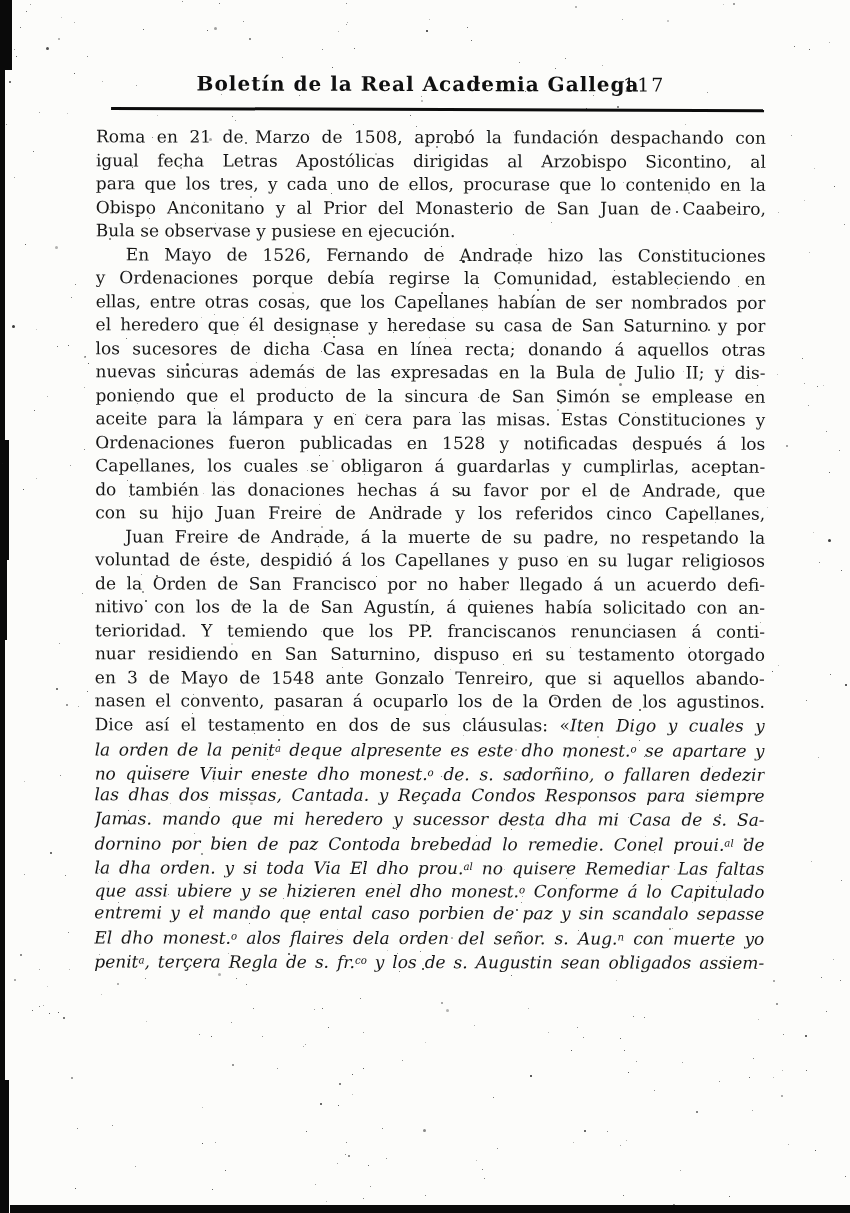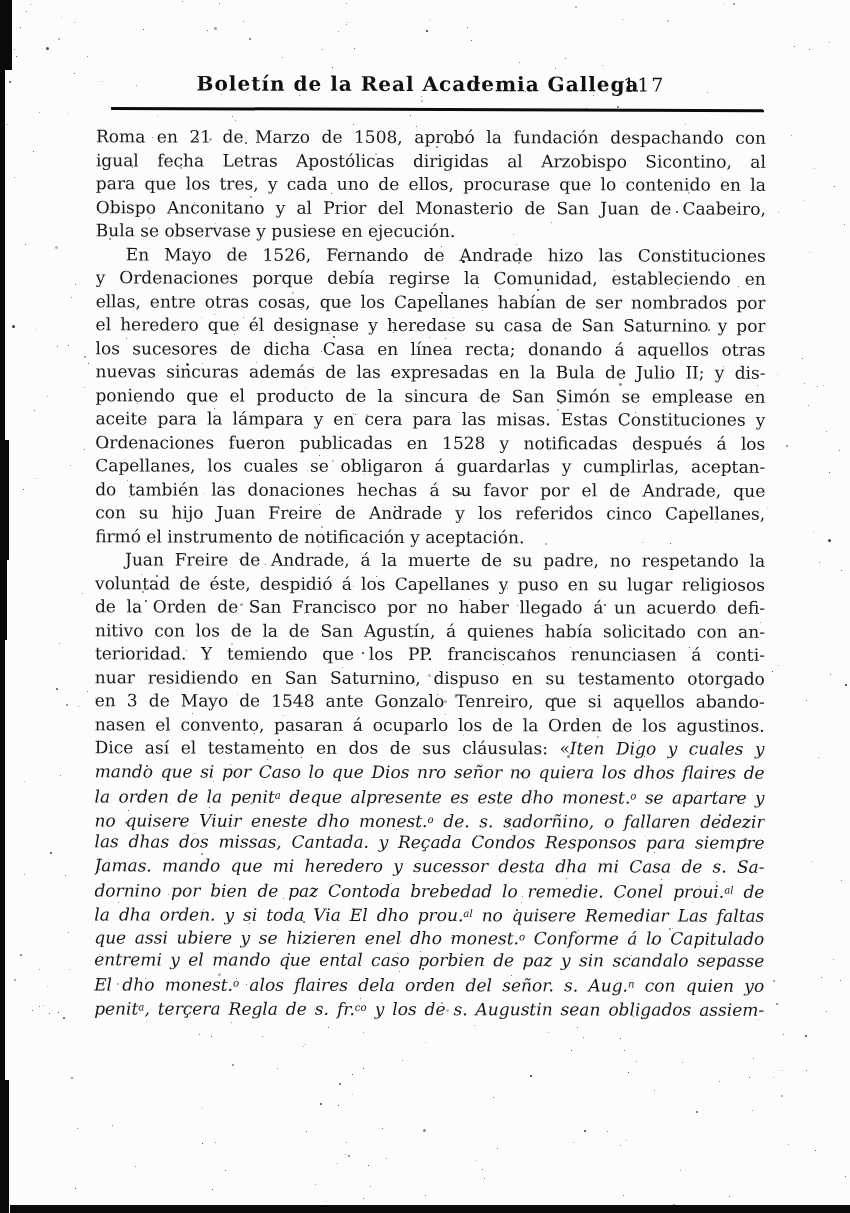--- a/index.html
+++ b/index.html
@@ -95,42 +95,40 @@
           <div class="line"><span>ellas, entre otras cosas, que los Capellanes habían de ser nombrados por</span></div>
           <div class="line"><span>el heredero que él designase y heredase su casa de San Saturnino y por</span></div>
           <div class="line"><span>los sucesores de dicha Casa en línea recta; donando á aquellos otras</span></div>
           <div class="line"><span>nuevas sincuras además de las expresadas en la Bula de Julio II; y dis-</span></div>
           <div class="line"><span>poniendo que el producto de la sincura de San Simón se emplease en</span></div>
           <div class="line"><span>aceite para la lámpara y en cera para las misas. Estas Constituciones y</span></div>
           <div class="line"><span>Ordenaciones fueron publicadas en 1528 y notificadas después á los</span></div>
           <div class="line"><span>Capellanes, los cuales se obligaron á guardarlas y cumplirlas, aceptan-</span></div>
           <div class="line"><span>do también las donaciones hechas á su favor por el de Andrade, que</span></div>
           <div class="line"><span>con su hijo Juan Freire de Andrade y los referidos cinco Capellanes,</span></div>
-          <div class="line noj"><span>firmó el instrumento de notificación y aceptación.</span></div>
         </div>
         <div class="para indent">
           <div class="line"><span>Juan Freire de Andrade, á la muerte de su padre, no respetando la</span></div>
           <div class="line"><span>voluntad de éste, despidió á los Capellanes y puso en su lugar religiosos</span></div>
           <div class="line"><span>de la Orden de San Francisco por no haber llegado á un acuerdo defi-</span></div>
           <div class="line"><span>nitivo con los de la de San Agustín, á quienes había solicitado con an-</span></div>
           <div class="line"><span>terioridad. Y temiendo que los PP. franciscanos renunciasen á conti-</span></div>
           <div class="line"><span>nuar residiendo en San Saturnino, dispuso en su testamento otorgado</span></div>
           <div class="line"><span>en 3 de Mayo de 1548 ante Gonzalo Tenreiro, que si aquellos abando-</span></div>
           <div class="line"><span>nasen el convento, pasaran á ocuparlo los de la Orden de los agustinos.</span></div>
           <div class="line"><span>Dice así el testamento en dos de sus cláusulas: «</span><span class="it">Iten Digo y cuales y</span></div>
-          <div class="line"><span class="it">mando que si por Caso lo que Dios nro señor no quiera los dhos flaires de</span></div>
           <div class="line"><span class="it">la orden de la penit</span><span class="sup it">a</span><span class="it"> deque alpresente es este dho monest.</span><span class="sup it">o</span><span class="it"> se apartare y</span></div>
           <div class="line"><span class="it">no quisere Viuir eneste dho monest.</span><span class="sup it">o</span><span class="it"> de. s. sadorñino, o fallaren dedezir</span></div>
           <div class="line"><span class="it">las dhas dos missas, Cantada. y Reçada Condos Responsos para siempre</span></div>
           <div class="line"><span class="it">Jamas. mando que mi heredero y sucessor desta dha mi Casa de s. Sa-</span></div>
           <div class="line"><span class="it">dornino por bien de paz Contoda brebedad lo remedie. Conel proui.</span><span class="sup it">al</span><span class="it"> de</span></div>
           <div class="line"><span class="it">la dha orden. y si toda Via El dho prou.</span><span class="sup it">al</span><span class="it"> no quisere Remediar Las faltas</span></div>
           <div class="line"><span class="it">que assi ubiere y se hizieren enel dho monest.</span><span class="sup it">o</span><span class="it"> Conforme á lo Capitulado</span></div>
           <div class="line"><span class="it">entremi y el mando que ental caso porbien de paz y sin scandalo sepasse</span></div>
-          <div class="line"><span class="it">El dho monest.</span><span class="sup it">o</span><span class="it"> alos flaires dela orden del señor. s. Aug.</span><span class="sup it">n</span><span class="it"> con quien yo</span></div>
+          <div class="line"><span class="it">El dho monest.</span><span class="sup it">o</span><span class="it"> alos flaires dela orden del señor. s. Aug.</span><span class="sup it">n</span><span class="it"> con muerte yo</span></div>
           <div class="line"><span class="it">penit</span><span class="sup it">a</span><span class="it">, terçera Regla de s. fr.</span><span class="sup it">co</span><span class="it"> y los de s. Augustin sean obligados assiem-</span></div>
         </div>
       </div>
   </div>
 
   <div class="noise">
       <i style="left:758px;top:1019px;width:1px;height:1px;opacity:0.41"></i>
       <i style="left:243px;top:317px;width:1px;height:1px;opacity:0.69"></i>
       <i style="left:33px;top:151px;width:1px;height:1px;opacity:0.78"></i>
       <i style="left:543px;top:162px;width:1px;height:1px;opacity:0.92"></i>

